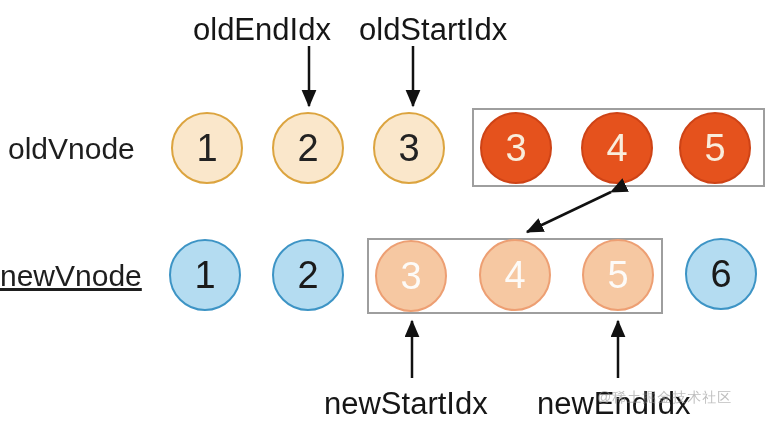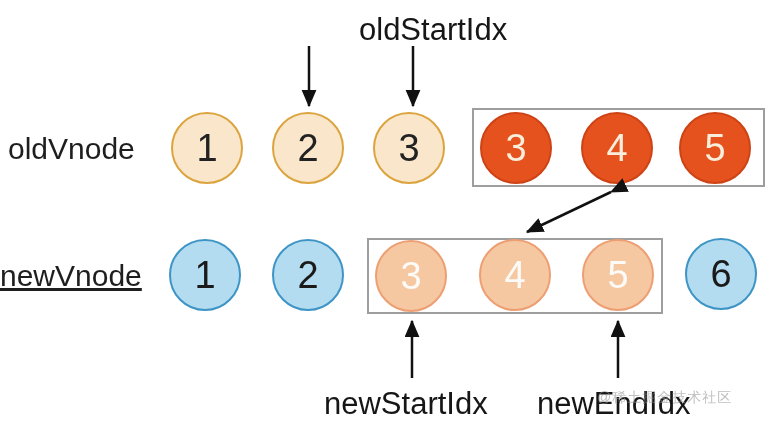--- a/index.html
+++ b/index.html
@@ -83,20 +83,21 @@
     color: rgba(148,148,148,0.6);
     white-space: nowrap;
     letter-spacing: 1px;
   }
 </style>
 </head>
 <body>
 
 <div class="canvas">
 
+  <div class="abs idx-label" style="left:193px; top:12px;">oldEndIdx</div>
   <div class="abs idx-label" style="left:359px; top:12px;text-align:center;">oldStartIdx</div>
 
   <div class="abs row-label" style="left:8px; top:132px;">oldVnode</div>
   <div class="abs row-label" style="left:0px; top:259px;text-decoration:underline;">newVnode</div>
 
   <div class="group-box" style="left:472px; top:108px; width:293px; height:79px;"></div>
   <div class="group-box" style="left:367px; top:238px; width:296px; height:76px;"></div>
 
   <div class="node node-old" style="left:171px; top:112px;">1</div>
   <div class="node node-old" style="left:272px; top:112px;">2</div>

